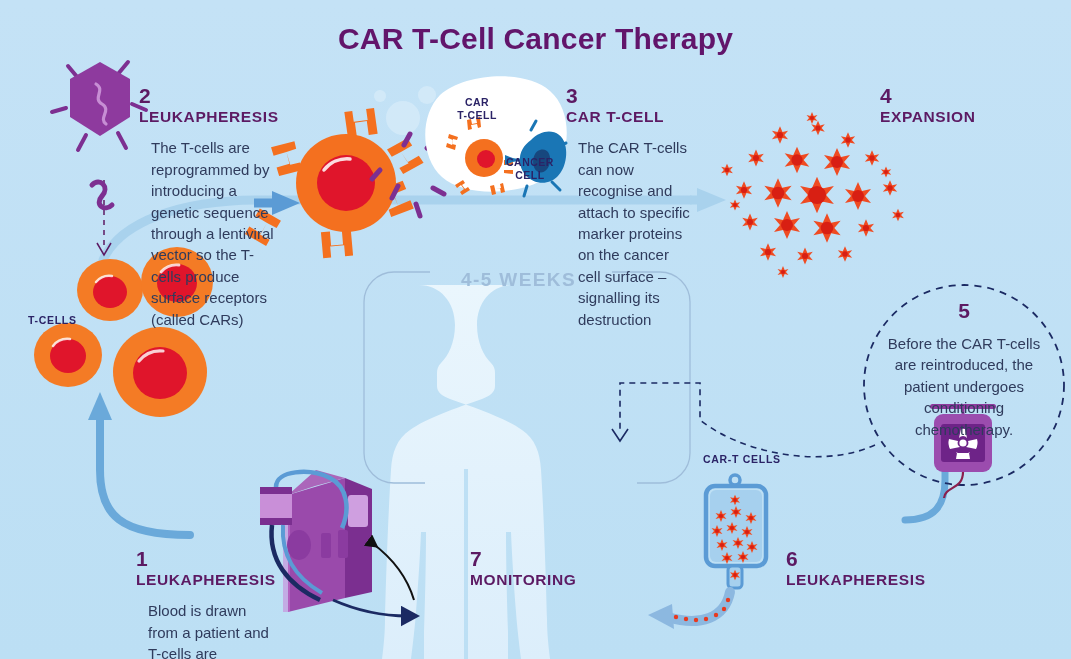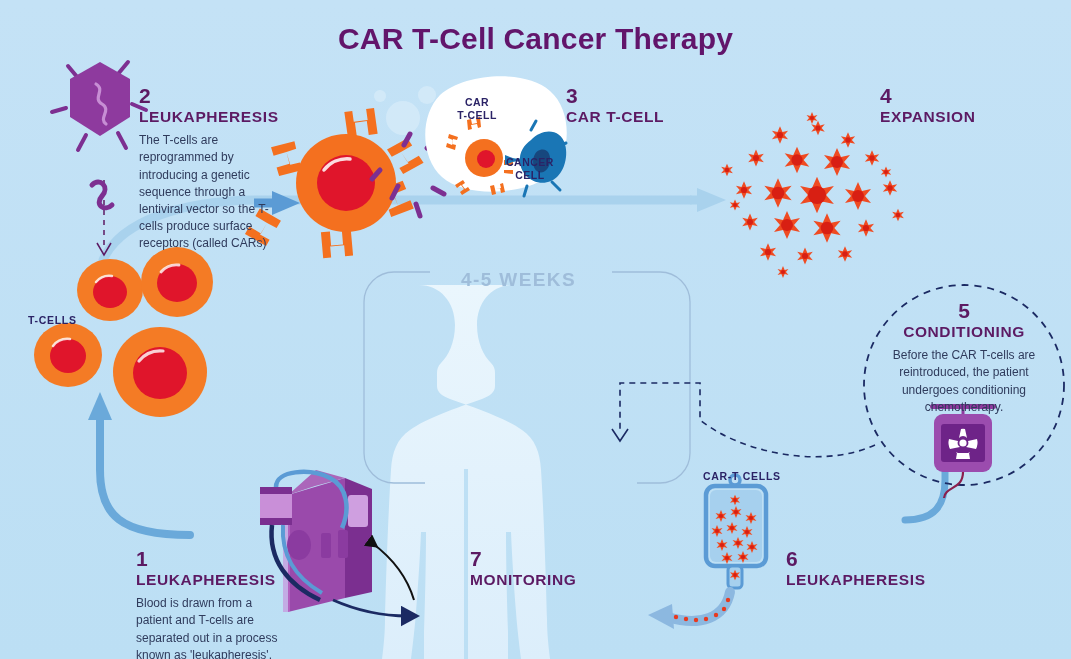--- a/index.html
+++ b/index.html
@@ -14,21 +14,21 @@
   .txtblock{position:absolute;}
   .num{
     font-size:21px;font-weight:bold;color:#5c1a63;line-height:1.0;
     letter-spacing:0px;margin:0 0 3px 0;
   }
   .hdr{
     font-size:15.5px;font-weight:bold;color:#5c1a63;letter-spacing:.6px;
     line-height:1.05;margin:0 0 7px 0;
   }
   .body{
-    font-size:12px;color:#2f3b5c;line-height:1.43;margin:0;
+    font-size:15px;color:#2f3b5c;line-height:1.43;margin:12px;
   }
   .center{text-align:center;}
   .tinylabel{
     position:absolute;font-size:10.5px;font-weight:bold;color:#2b2366;
     letter-spacing:.7px;
   }
   #title{
     position:absolute;left:0;top:22px;width:1071px;text-align:center;
     font-size:30px;font-weight:bold;color:#62156b;letter-spacing:.2px;
   }
@@ -450,30 +450,30 @@
 
   <div class="txtblock" style="left:139px;top:85px;width:150px;">
     <div class="num">2</div>
     <div class="hdr">LEUKAPHERESIS</div>
     <div class="body">The T-cells are reprogrammed by introducing a genetic sequence through a lentiviral vector so the T-cells produce surface receptors (called CARs)</div>
   </div>
 
   <div class="txtblock" style="left:566px;top:85px;width:140px;">
     <div class="num">3</div>
     <div class="hdr">CAR T-CELL</div>
+    <div class="body">The CAR T-cells can now recognise and attach to specific marker proteins on the cancer cell surface – signalling its destruction</div>
   </div>
 
   <div class="txtblock" style="left:880px;top:85px;width:125px;">
     <div class="num">4</div>
     <div class="hdr">EXPANSION</div>
   </div>
 
   <div class="txtblock center" style="left:873px;top:300px;width:182px;">
     <div class="num">5</div>
-    <div class="hdr">CONDITIONING</div>
     <div class="body">Before the CAR T-cells are reintroduced, the patient undergoes conditioning chemotherapy.</div>
   </div>
 
   <div class="txtblock" style="left:136px;top:548px;width:150px;">
     <div class="num">1</div>
     <div class="hdr">LEUKAPHERESIS</div>
     <div class="body">Blood is drawn from a patient and T-cells are separated out in a process known as 'leukapheresis'. The rest of the blood is returned to the body.</div>
   </div>
 
   <div class="txtblock" style="left:470px;top:548px;width:135px;">
@@ -481,21 +481,21 @@
     <div class="hdr">MONITORING</div>
   </div>
 
   <div class="txtblock" style="left:786px;top:548px;width:160px;">
     <div class="num">6</div>
     <div class="hdr">LEUKAPHERESIS</div>
   </div>
 
   <div class="tinylabel" style="left:28px;top:314px;">T-CELLS</div>
   <div class="weeks" style="left:461px;top:257px;">4-5 WEEKS</div>
-  <div class="tinylabel" style="left:703px;top:470px;">CAR-T CELLS</div>
+  <div class="tinylabel" style="left:703px;top:453px;">CAR-T CELLS</div>
 
   <div class="inset-label" style="left:447px;top:96px;width:60px;">
     <div>CAR</div>
     <div>T-CELL</div>
   </div>
   <div class="inset-label" style="left:490px;top:156px;width:80px;">
     <div>CANCER</div>
     <div>CELL</div>
   </div>
 

